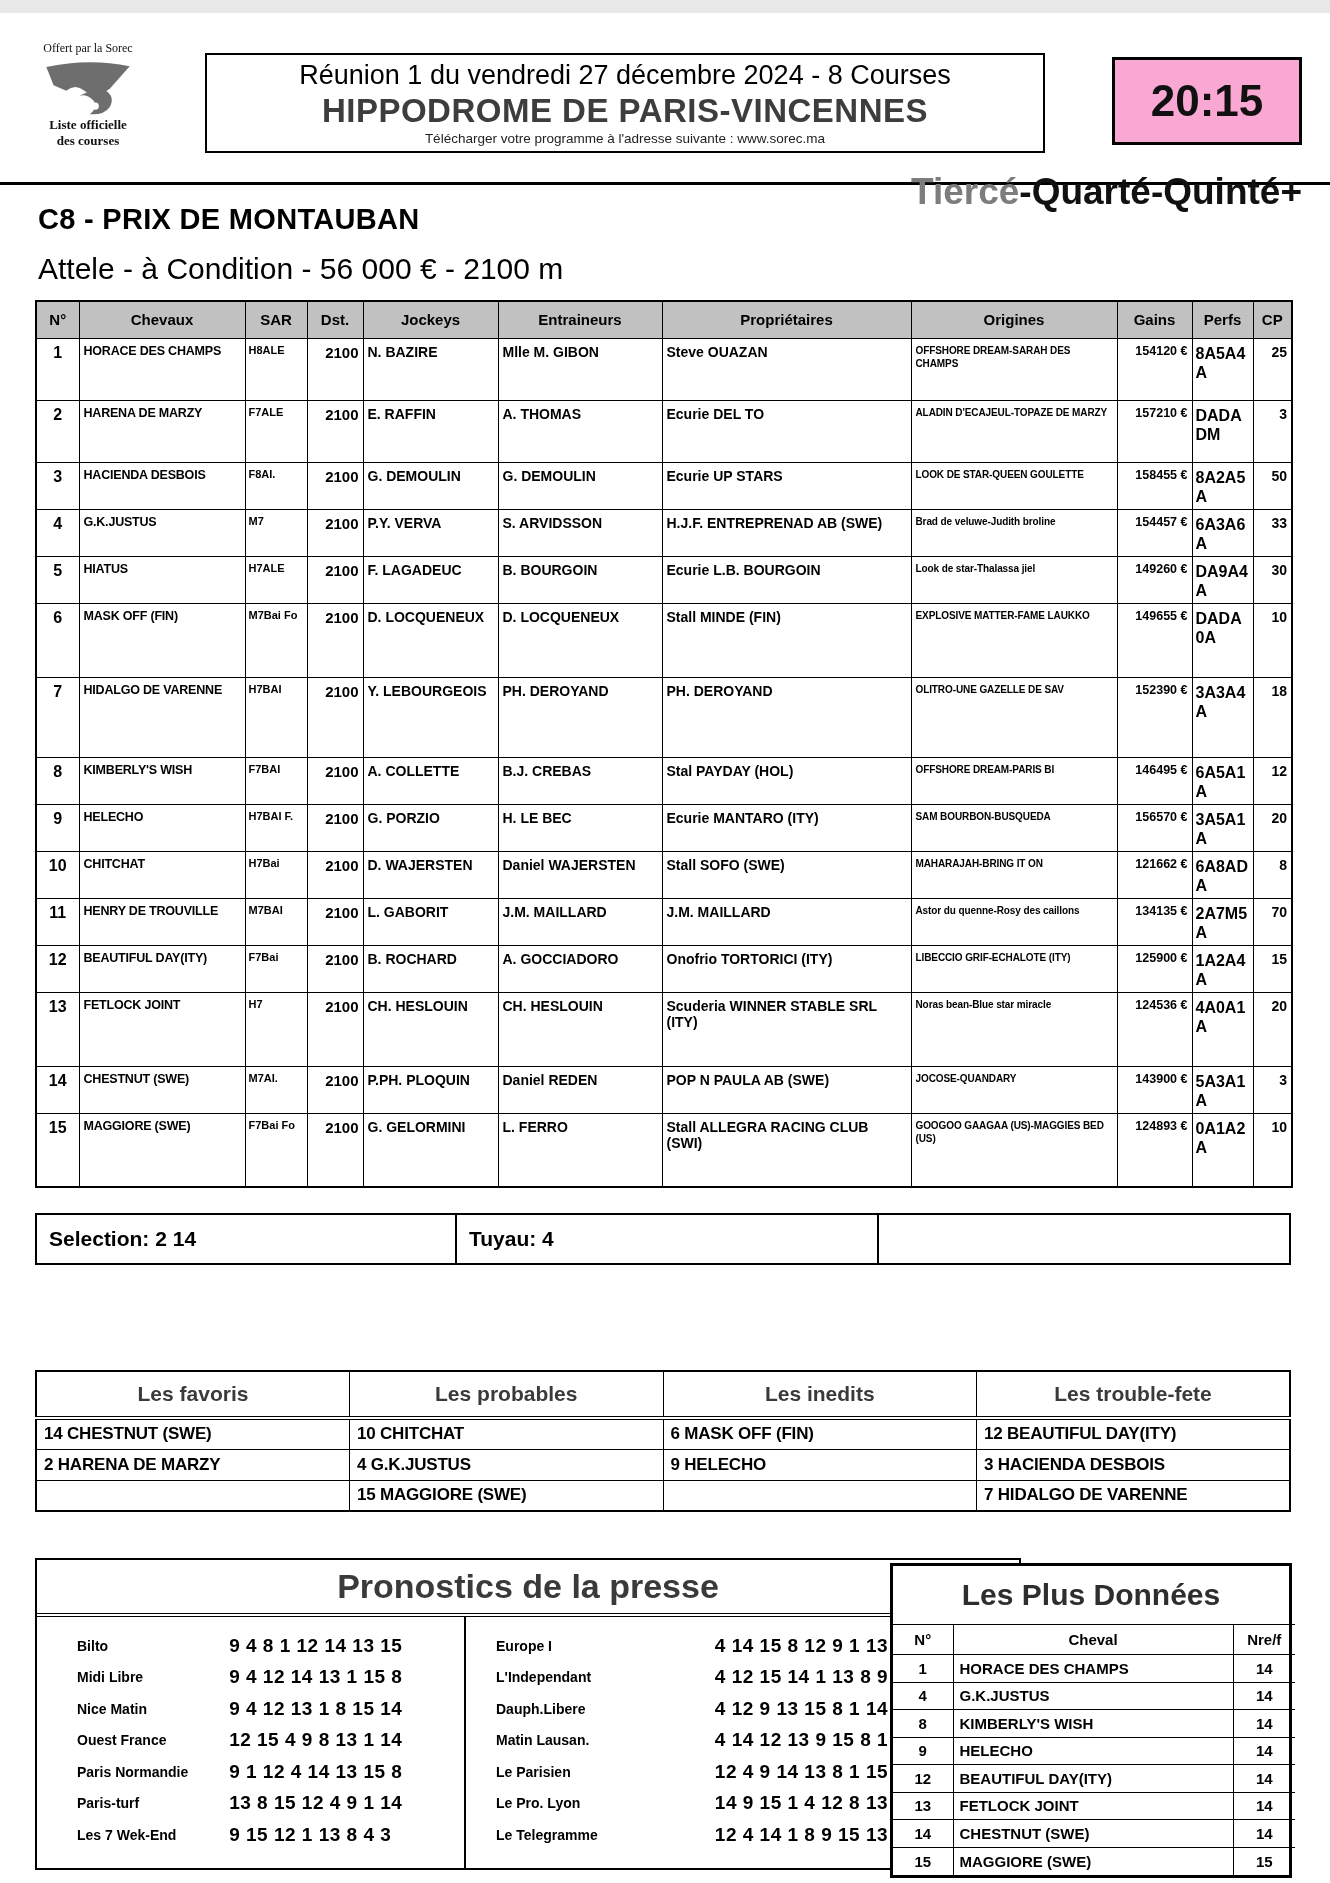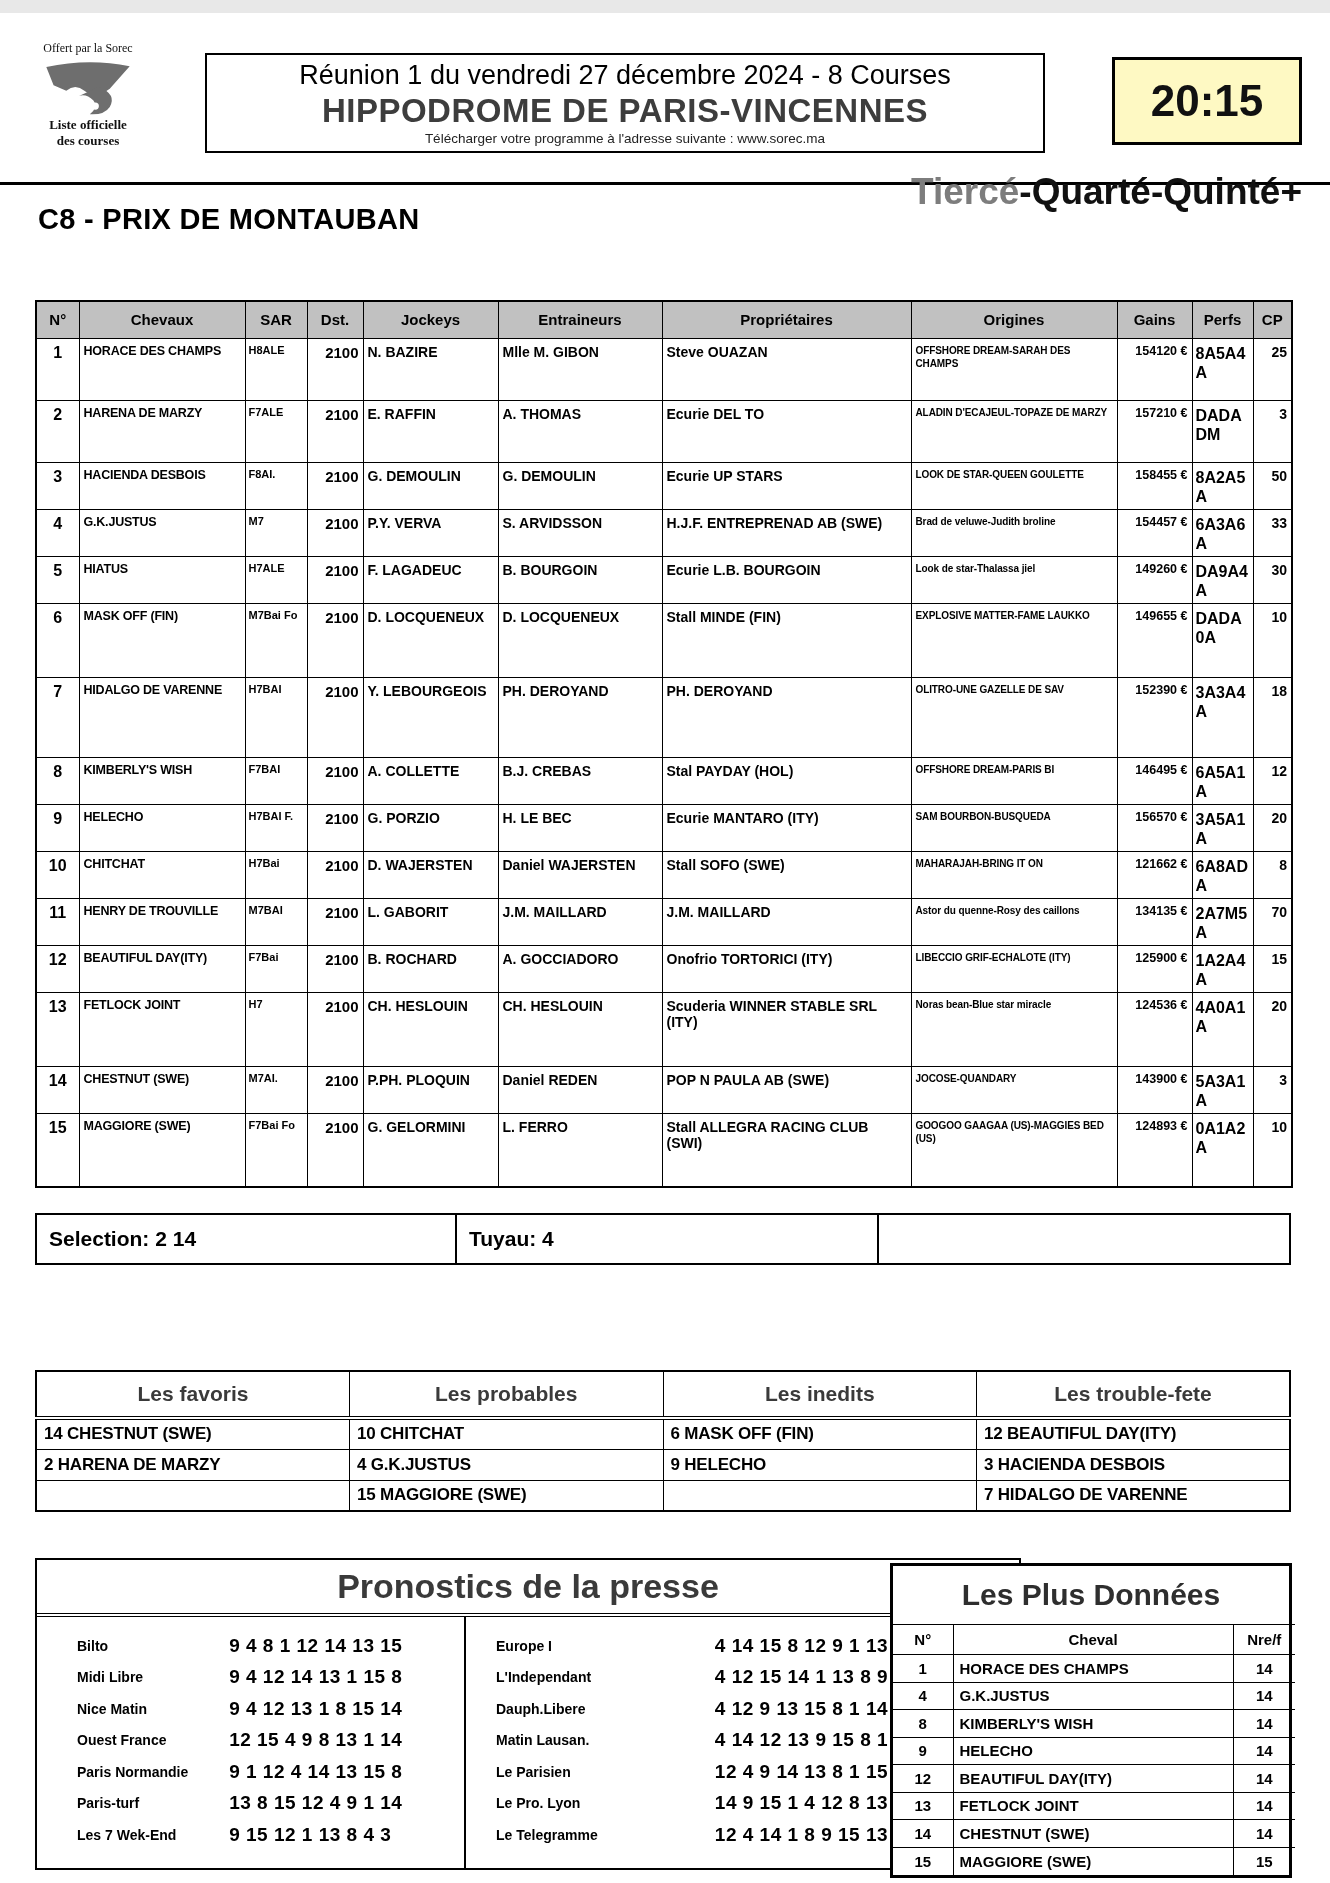--- a/index.html
+++ b/index.html
@@ -8,21 +8,21 @@
 
   
   .logo{position:absolute;left:34px;top:28px;width:108px;text-align:center}
   .logo-top{font-family:"Liberation Serif",serif;font-size:12px;color:#111}
   .logo-art{margin:2px auto 1px auto;width:92px;height:58px}
   .logo-bottom{font-family:"Liberation Serif",serif;font-size:13px;font-weight:bold;line-height:1.25;color:#111}
   .title-box{position:absolute;left:205px;top:40px;width:840px;height:100px;border:2px solid #000;display:flex;flex-direction:column;align-items:center;justify-content:center;gap:1px;background:#fff}
   .title1{font-size:27px;font-weight:normal;color:#000}
   .title2{font-size:33px;font-weight:bold;color:#3d3d3d;letter-spacing:.5px}
   .title3{font-size:13.5px;color:#222}
-  .time-box{position:absolute;left:1112px;top:44px;width:190px;height:88px;border:3px solid #000;display:flex;align-items:center;justify-content:center;font-size:44px;font-weight:bold;color:#111;background:#fef9c3}
+  .time-box{position:absolute;left:1112px;top:44px;width:190px;height:88px;border:3px solid #000;display:flex;align-items:center;justify-content:center;font-size:44px;font-weight:bold;color:#111;background:#f9a8d4}
   .header-rule{position:absolute;left:0;top:169px;width:1330px;height:3px;background:#000}
 
   .bet-types{position:absolute;right:28px;top:158px;font-size:37px;font-weight:bold;white-space:nowrap}
   .bet-gray{color:#7d7d7d}
   .bet-black{color:#111}
   .race-title{position:absolute;left:38px;top:190px;font-size:29px;font-weight:bold;letter-spacing:.3px}
   .conditions{position:absolute;left:38px;top:239px;font-size:30px}
 
   
   table.horses{position:absolute;left:35px;top:287px;width:1256px;border-collapse:collapse;table-layout:fixed;border:2px solid #000;background:#fff}
@@ -107,20 +107,21 @@
     <div class="title3">Télécharger votre programme à l'adresse suivante : www.sorec.ma</div>
   </div>
 
   <div class="time-box">20:15</div>
   <div class="header-rule"></div>
 
   <div class="bet-types">
     <span class="bet-gray">Tiercé</span><span class="bet-black">-Quarté-Quinté+</span>
   </div>
   <div class="race-title">C8 -  PRIX DE MONTAUBAN</div>
+  <div class="conditions">Attele - à Condition - 56 000 € - 2100 m</div>
 
   <table class="horses">
     <colgroup>
       <col style="width:43px">
         <col style="width:166px">
         <col style="width:62px">
         <col style="width:56px">
       <col style="width:135px">
         <col style="width:164px">
         <col style="width:249px">

